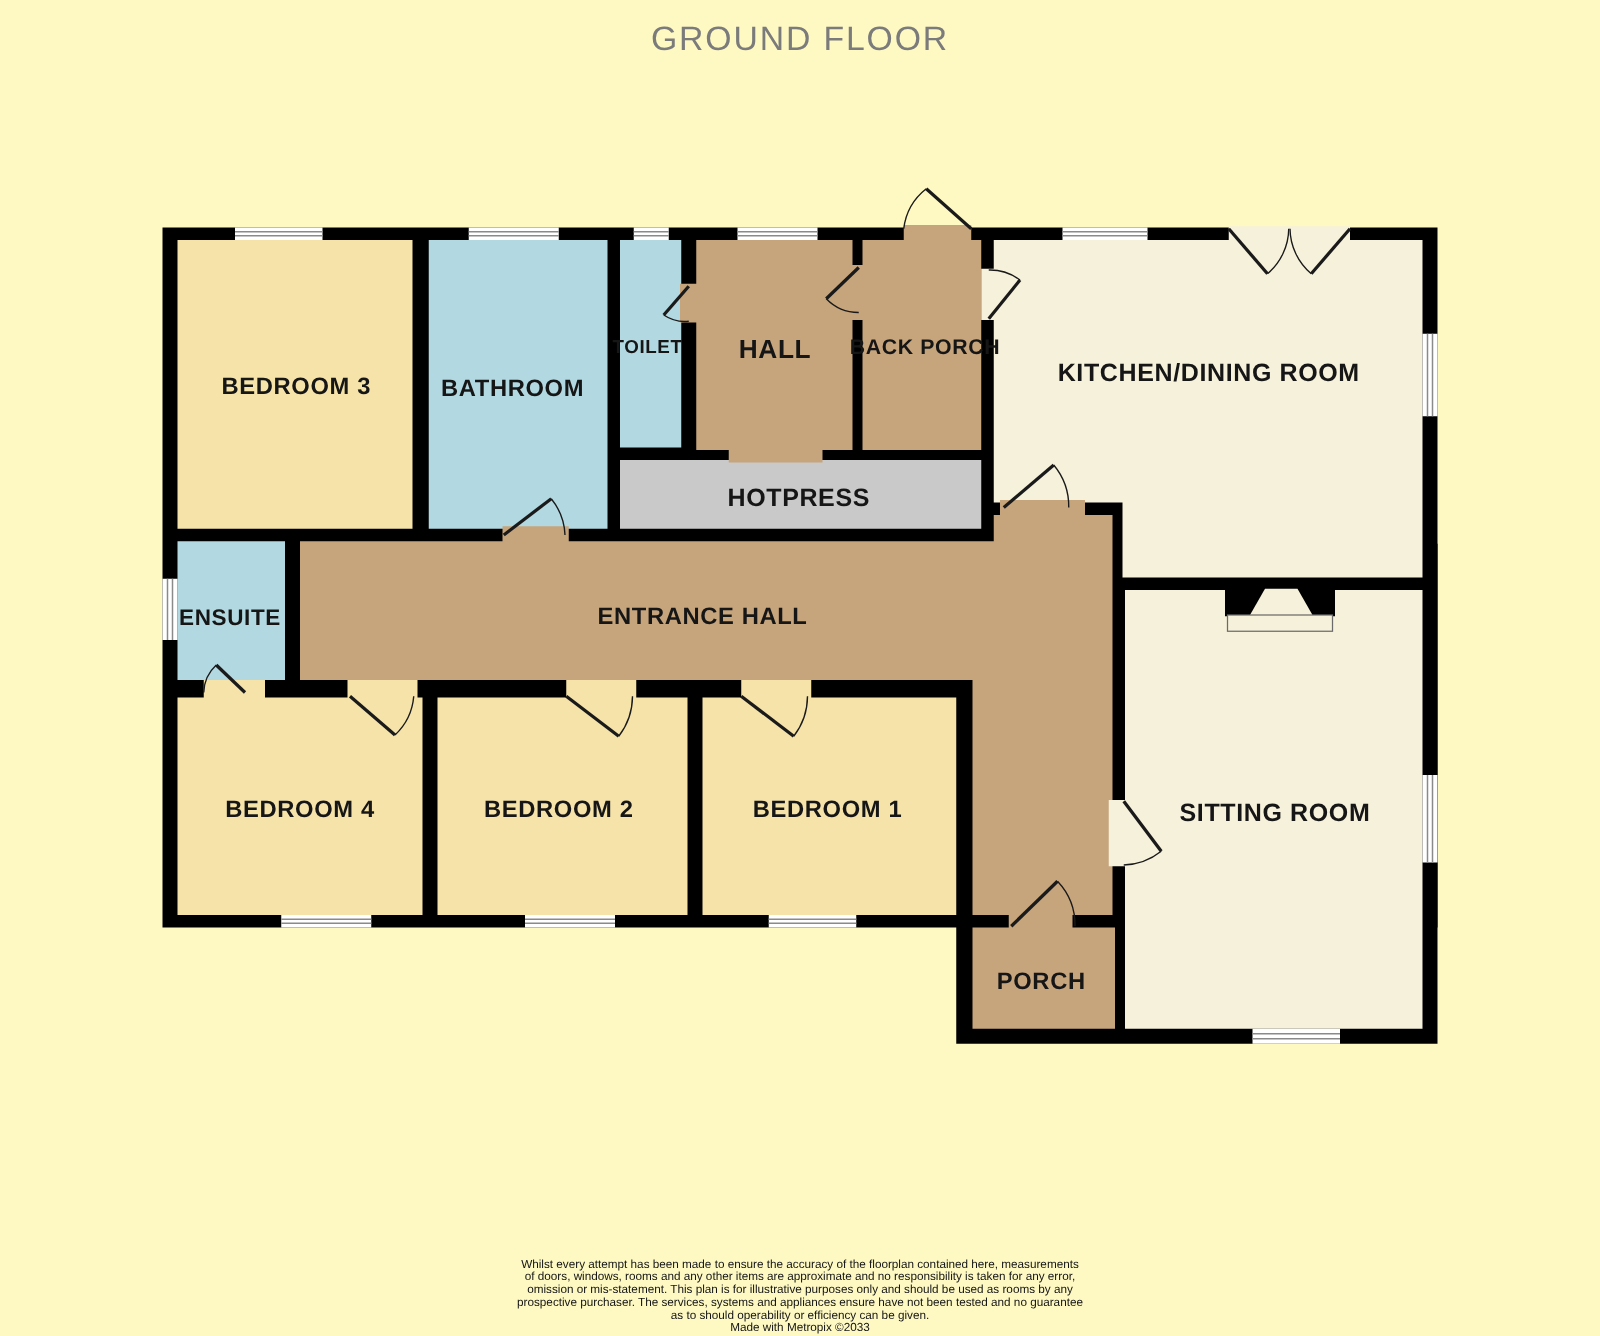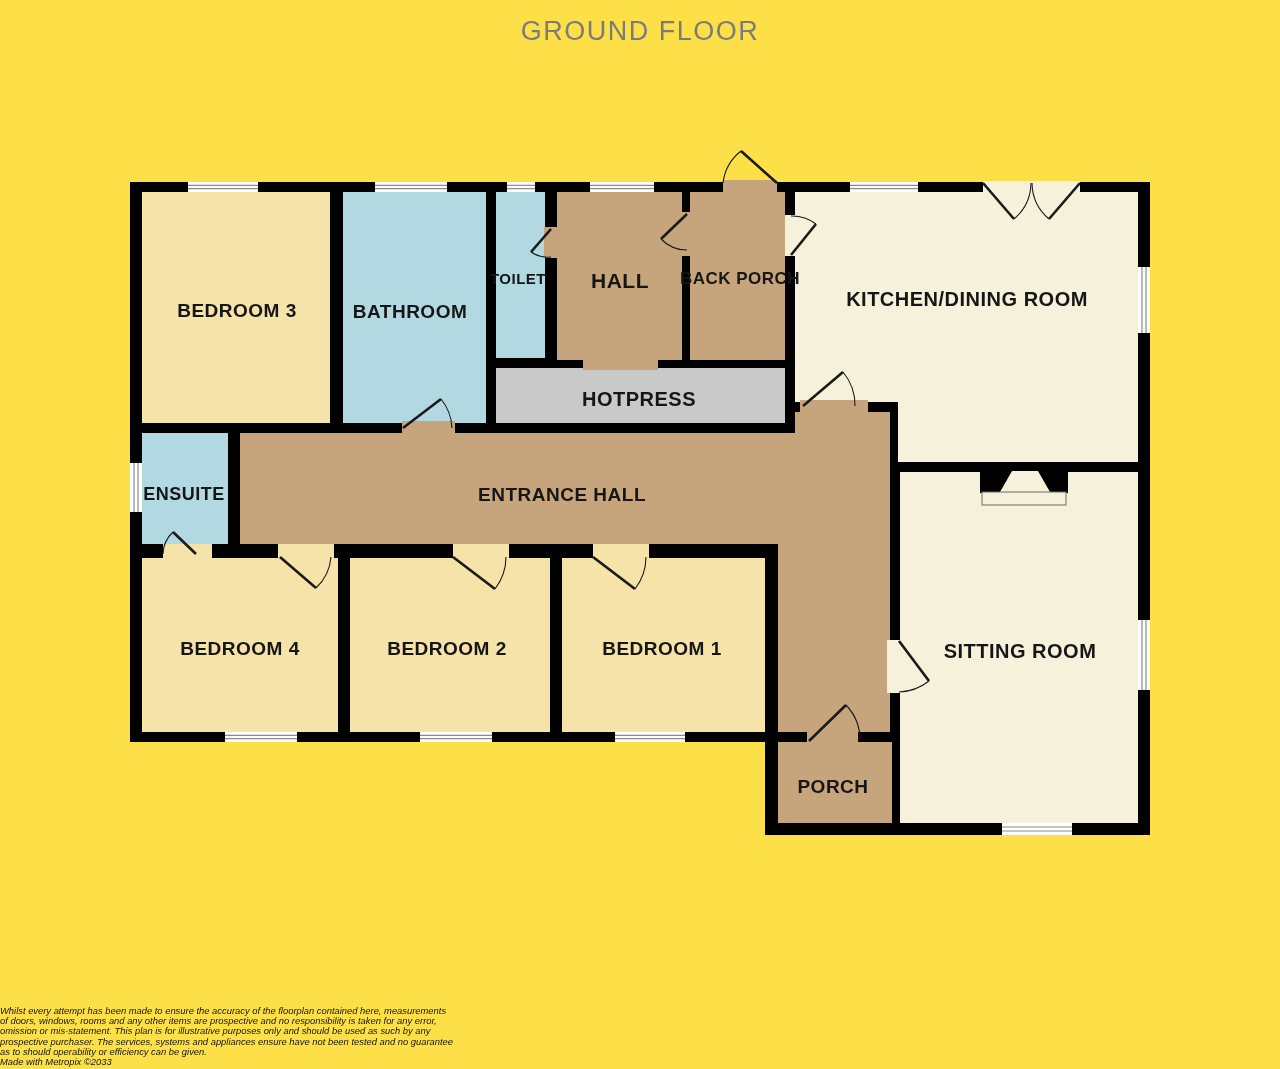--- a/index.html
+++ b/index.html
@@ -1,23 +1,23 @@
 <!DOCTYPE html>
 <html><head>
 <meta charset="utf-8">
 <style>
   html,body{margin:0;padding:0;background:#ffffff;}
-  .stage{position:relative;width:1280px;height:1069px;background:#fde047;overflow:hidden;
+  .stage{position:relative;width:1280px;height:1069px;background:#fef9c3;overflow:hidden;
          font-family:"Liberation Sans",sans-serif;}
   .title{position:absolute;top:16px;left:0;width:100%;text-align:center;
          font-size:27px;letter-spacing:1.5px;color:#7b7b7b;font-weight:400;}
   #plan{position:absolute;left:0;top:0;}
   #plan text{font-family:"Liberation Sans",sans-serif;font-weight:bold;fill:#161616;letter-spacing:.5px;}
-  .disclaimer{position:absolute;left:0;top:1006px;width:100%;text-align:left;
-              font-size:9.4px;line-height:10.2px;color:#141414;font-style:italic;}
+  .disclaimer{position:absolute;left:0;top:1006px;width:100%;text-align:center;
+              font-size:9.4px;line-height:10.2px;color:#141414;}
 </style>
 </head>
 <body>
 
 <div class="stage">
   <div class="title">GROUND FLOOR</div>
   <svg id="plan" width="1280" height="1069" viewBox="0 0 1280 1069">
       <rect x="130" y="182" width="1020" height="560" fill="#000000"></rect>
       <rect x="765" y="435" width="385" height="400" fill="#000000"></rect>
       <rect x="142" y="192" width="188" height="231" fill="#F5E3A9"></rect>
@@ -125,19 +125,19 @@
       <text x="184" y="494" font-size="18" text-anchor="middle" dominant-baseline="central">ENSUITE</text>
       <text x="562" y="494" font-size="19" text-anchor="middle" dominant-baseline="central">ENTRANCE HALL</text>
       <text x="240" y="648" font-size="19" text-anchor="middle" dominant-baseline="central">BEDROOM 4</text>
       <text x="447" y="648" font-size="19" text-anchor="middle" dominant-baseline="central">BEDROOM 2</text>
       <text x="662" y="648" font-size="19" text-anchor="middle" dominant-baseline="central">BEDROOM 1</text>
       <text x="833" y="786" font-size="19" text-anchor="middle" dominant-baseline="central">PORCH</text>
       <text x="1020" y="651" font-size="20" text-anchor="middle" dominant-baseline="central">SITTING ROOM</text>
     </svg>
   <div class="disclaimer">
       <div>Whilst every attempt has been made to ensure the accuracy of the floorplan contained here, measurements</div>
-      <div>of doors, windows, rooms and any other items are prospective and no responsibility is taken for any error,</div>
-      <div>omission or mis-statement. This plan is for illustrative purposes only and should be used as such by any</div>
+      <div>of doors, windows, rooms and any other items are approximate and no responsibility is taken for any error,</div>
+      <div>omission or mis-statement. This plan is for illustrative purposes only and should be used as rooms by any</div>
       <div>prospective purchaser. The services, systems and appliances ensure have not been tested and no guarantee</div>
       <div>as to should operability or efficiency can be given.</div>
       <div>Made with Metropix ©2033</div>
     </div>
 </div>
 
 </body></html>

